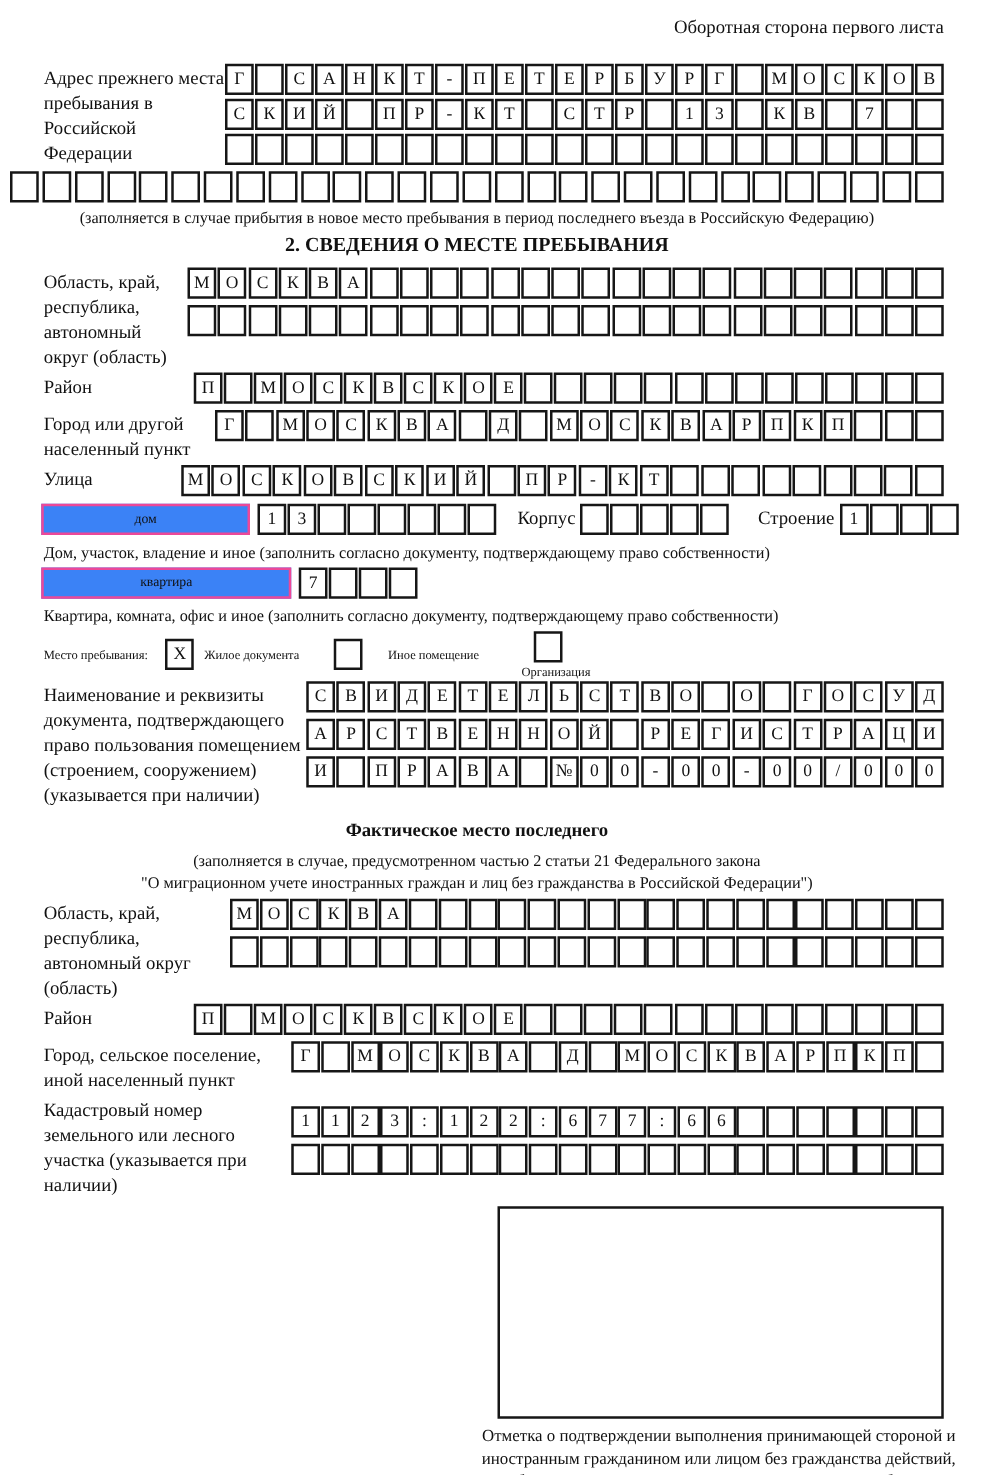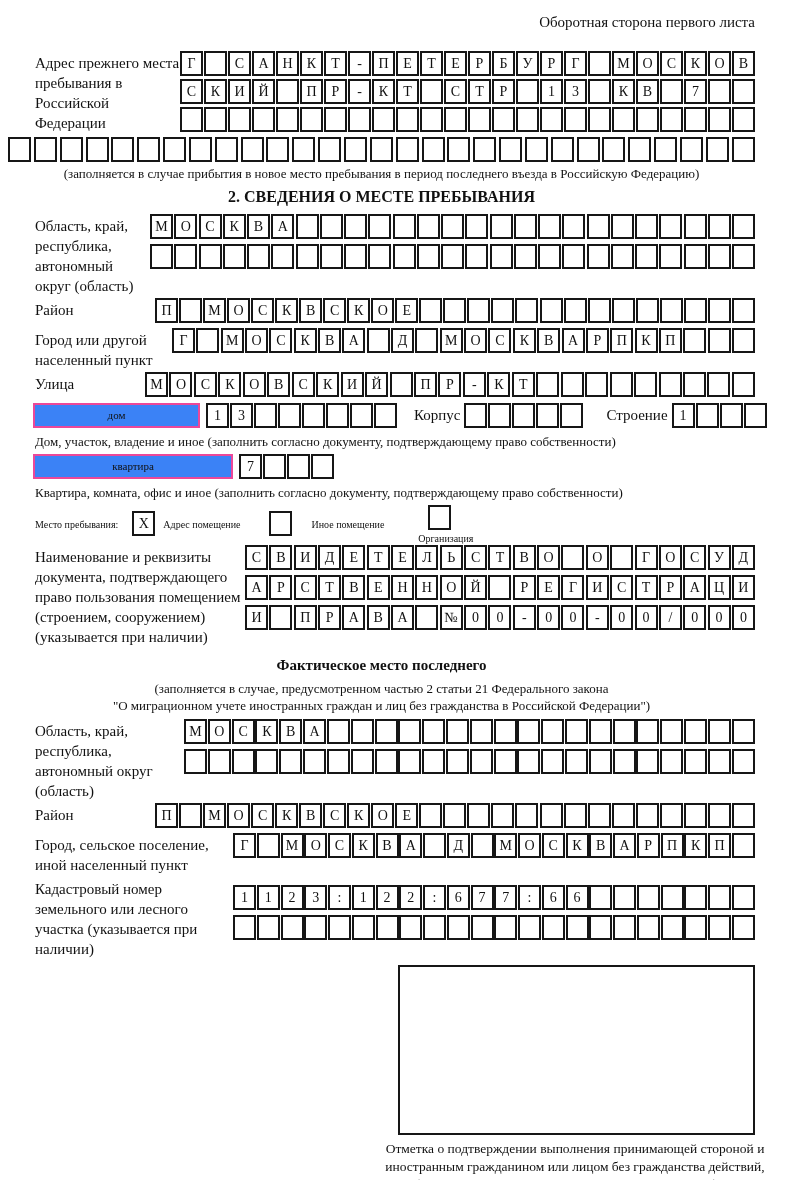--- a/index.html
+++ b/index.html
@@ -395,21 +395,21 @@
       </div>
   </div>
   <div class="caption">Квартира, комната, офис и иное (заполнить согласно документу, подтверждающему право собственности)</div>
 
   <div class="checkrow">
     <div class="ctext">Место пребывания:</div>
     <div class="opt">
       <div class="cells cells--inline">
           <div class="cell">X</div>
         </div>
-      <div class="ctext">Адрес помещение</div>
+      <div class="ctext">Жилое документа</div>
     </div>
     <div class="opt" style="margin-left:14px;gap:12px;">
       <div class="cells cells--inline">
           <div class="cell"></div>
         </div>
       <div class="ctext">Иное помещение</div>
     </div>
     <div class="opt" style="margin-left:30px;flex-direction:column;">
       <div class="cells cells--inline" style="margin-right:18px;">
           <div class="cell"></div>

